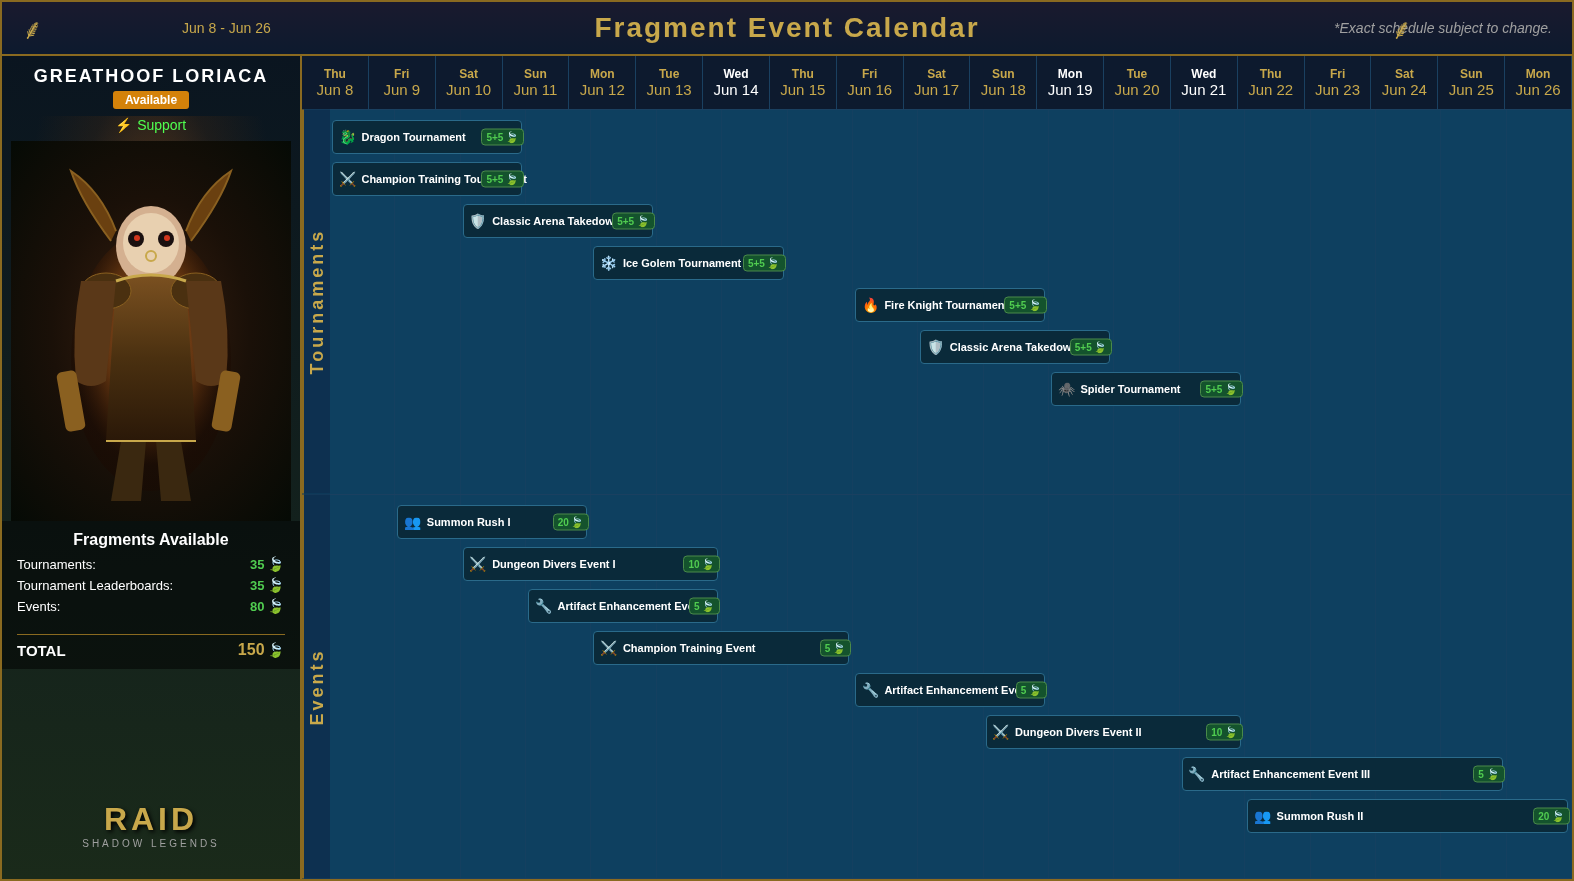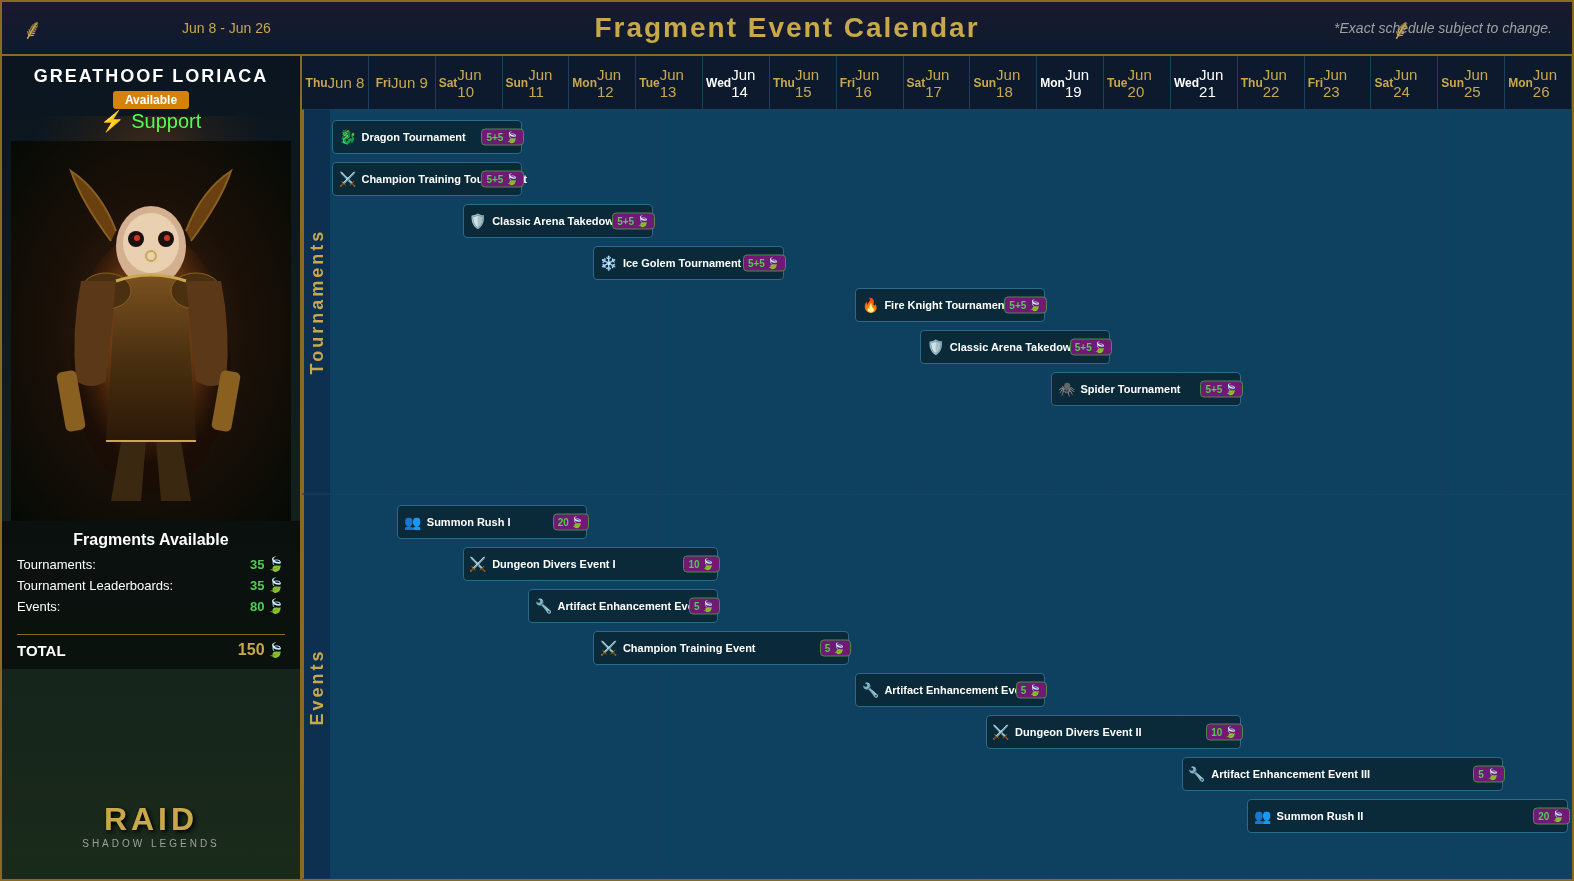--- a/index.html
+++ b/index.html
@@ -98,22 +98,22 @@
       font-size: 12px;
       font-weight: bold;
       padding: 2px 12px;
       border-radius: 3px;
       margin-top: 4px;
       z-index: 2;
     }
 
     .support-label {
       color: #50ff50;
-      font-size: 20px;
-      margin-top: 0;
+      font-size: 14px;
+      margin-top: 8px;
       z-index: 2;
     }
     .support-label::before {
       content: '⚡ ';
     }
 
     .character-img {
       width: 280px;
       height: 380px;
       background: radial-gradient(ellipse at center, #3a2010 0%, #1a1008 50%, #050a05 100%);
@@ -210,20 +210,21 @@
     
     .col-headers {
       display: grid;
       grid-template-columns: repeat(19, 1fr);
       background: #0d1a2e;
       border-bottom: 1px solid #1a4060;
       height: 54px;
     }
     .col-header {
       display: flex;
+      flex-direction: column;
       align-items: center;
       justify-content: center;
       border-right: 1px solid #1a4060;
       padding: 3px;
     }
     .col-header .day-name {
       color: #c8a84b;
       font-size: 12px;
       font-weight: bold;
     }
@@ -306,21 +307,21 @@
 
     .event-bar .event-name {
       font-size: 11px;
     }
 
     .fragment-badge {
       position: absolute;
       right: -3px;
       top: 50%;
       transform: translateY(-50%);
-      background: #701a75;
+      background: #14532d;
       border: 1px solid #4a8a4a;
       border-radius: 4px;
       padding: 1px 4px;
       font-size: 10px;
       color: #50cc50;
       display: flex;
       align-items: center;
       gap: 2px;
     }
 

